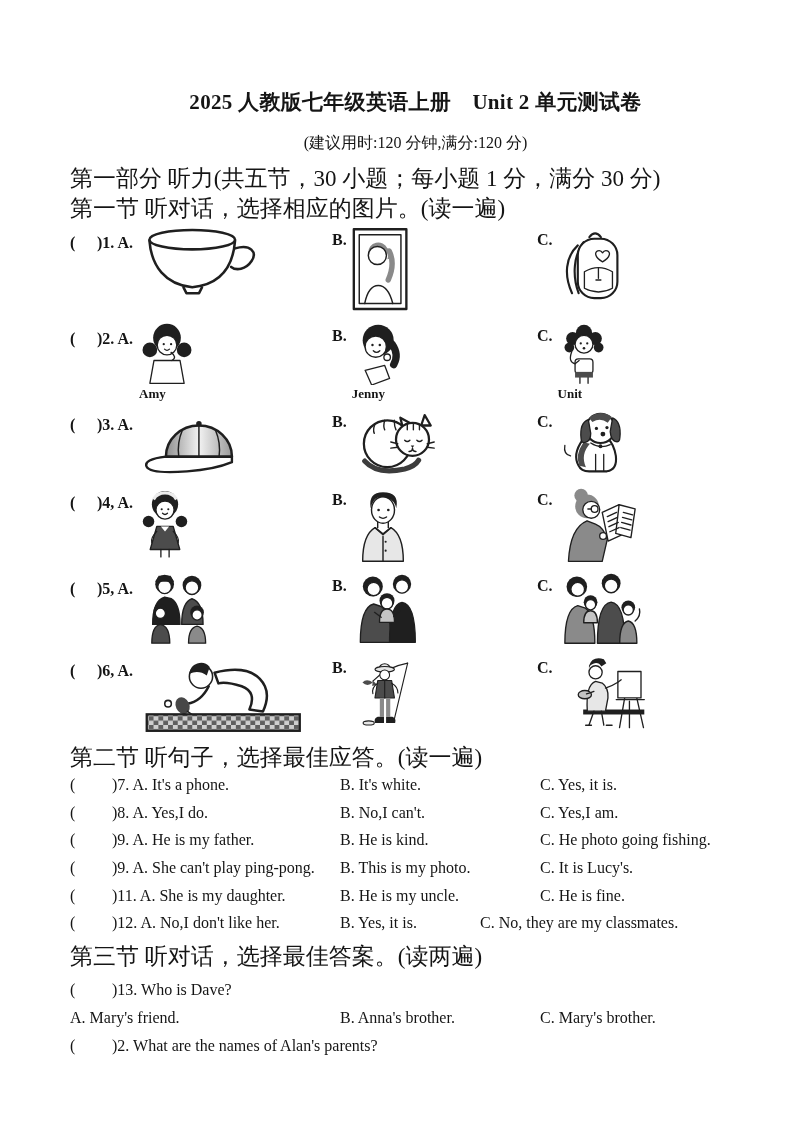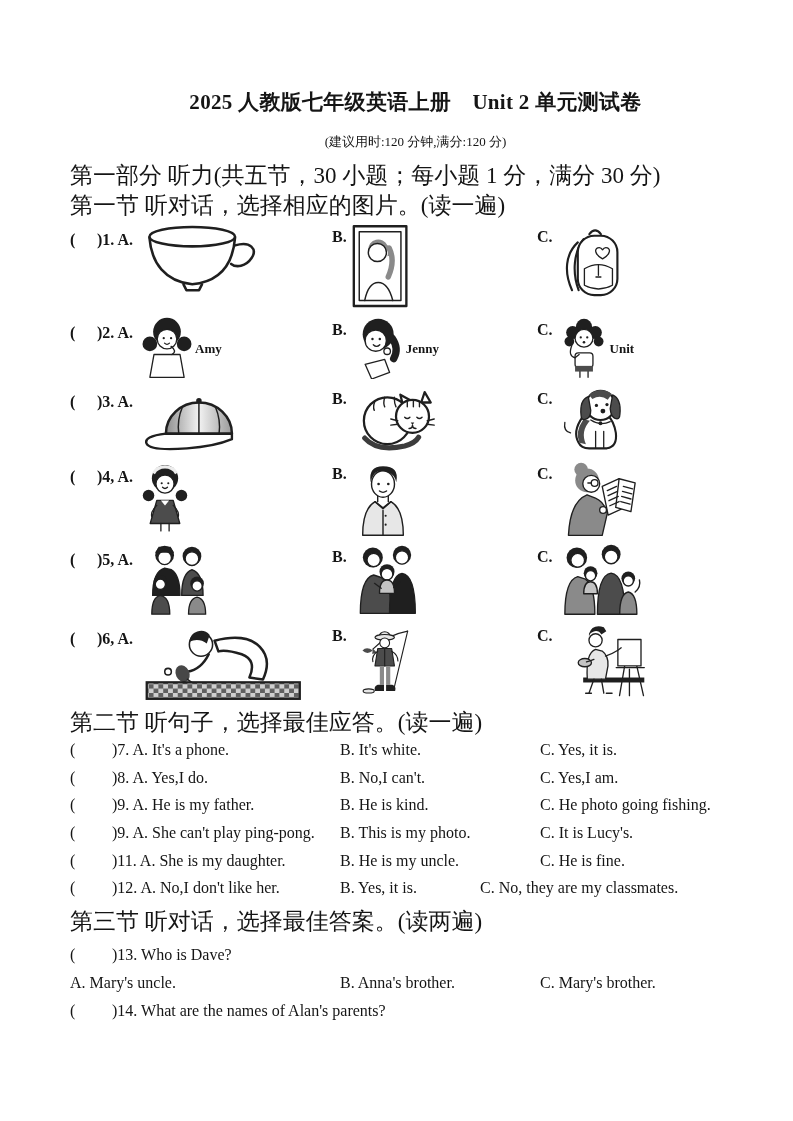--- a/index.html
+++ b/index.html
@@ -4,32 +4,32 @@
 <style>
   * { box-sizing: border-box; }
   html,body { margin:0; padding:0; }
   body {
     width:793px; height:1121px; background:#ffffff; color:#151515;
     font-family:"Liberation Serif","DejaVu Serif",serif; overflow:hidden;
   }
   .page { width:793px; height:1121px; padding:88px 32px 0 70px; }
 
   .title { text-align:center; font-size:21px; font-weight:bold; margin:0 0 17px 0; letter-spacing:.3px; }
-  .subtitle { text-align:center; font-size:13px; margin:8px 0 13px 0; }
+  .subtitle { text-align:center; font-size:16px; margin:8px 0 13px 0; }
   .heading { font-size:23px; line-height:24px; margin:4px 0 6px 0; }
 
   
   .pic-row { display:grid; grid-template-columns:262px 205px auto; align-items:start; margin:0 0 7px 0; }
   .cellA { display:flex; align-items:flex-start; }
   .qprefix { font-size:16px; font-weight:bold; white-space:pre; padding-top:7px; display:flex; }
   .popen { display:inline-block; width:27px; }
   .pnum  { display:inline-block; width:42px; }
   .optcell { display:flex; align-items:flex-start; }
   .letter { font-size:16px; font-weight:bold; padding-top:4px; margin-right:5px; }
-  .imgwrap { display:flex; flex-direction:row; align-items:center; }
+  .imgwrap { display:flex; flex-direction:column; }
   .caption { font-size:13px; font-weight:bold; margin-top:1px; min-height:2px; }
   svg { flex:none; display:block; }
 
   
   .s  { stroke:#1f1f1f; stroke-width:2.6; fill:none; stroke-linecap:round; stroke-linejoin:round; }
   .s1 { stroke:#1f1f1f; stroke-width:1.6; fill:none; stroke-linecap:round; stroke-linejoin:round; }
   .f0 { fill:#ffffff; } .f1 { fill:#1f1f1f; } .f2 { fill:#4c4c4c; }
   .f3 { fill:#8a8a8a; } .f4 { fill:#c4c4c4; } .f5 { fill:#e7e7e7; }
 
   
@@ -442,22 +442,22 @@
       <span class="colC">C. No, they are my classmates.</span>
   </div>
 
   <div class="heading sec3-heading">第三节 听对话，选择最佳答案。(读两遍)</div>
 
   <div class="ans-row">
     <span class="popen2">(</span>
       <span>)13. Who is Dave?</span>
   </div>
   <div class="ans-row">
-    <span class="colA13">A. Mary's uncle.</span>
+    <span class="colA13">A. Mary's friend.</span>
       <span class="colB13">B. Anna's brother.</span>
       <span>C. Mary's brother.</span>
   </div>
   <div class="ans-row">
     <span class="popen2">(</span>
-      <span>)14. What are the names of Alan's parents?</span>
+      <span>)2. What are the names of Alan's parents?</span>
   </div>
 
 </div>
 
 </body></html>

